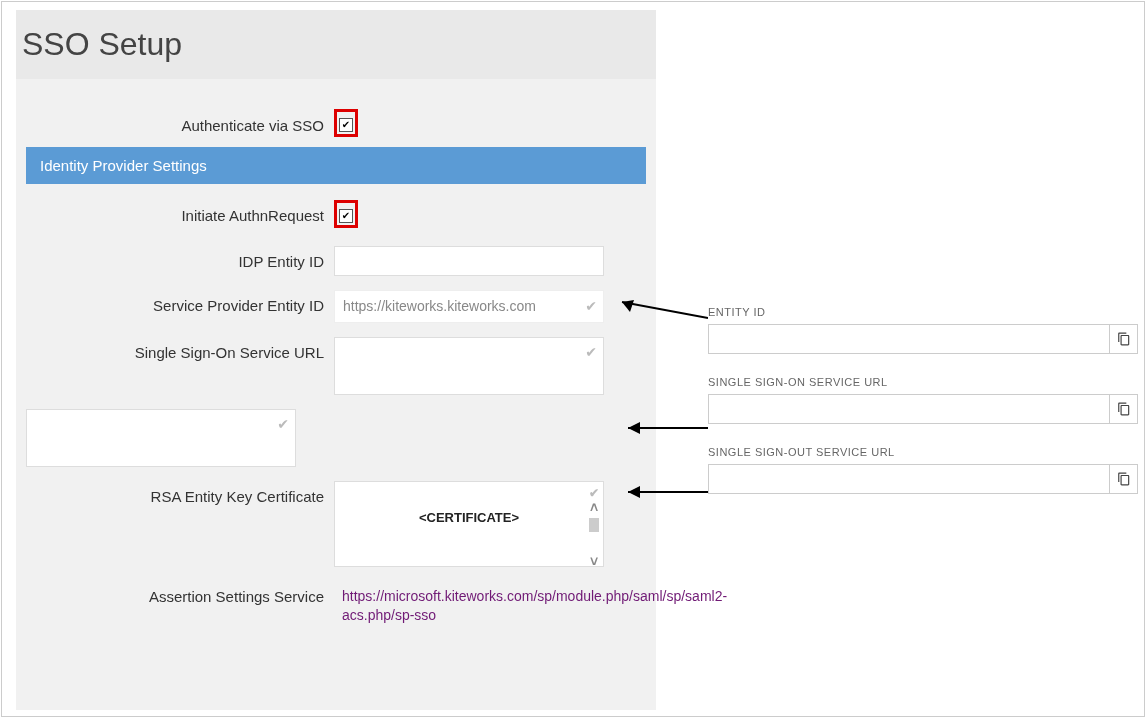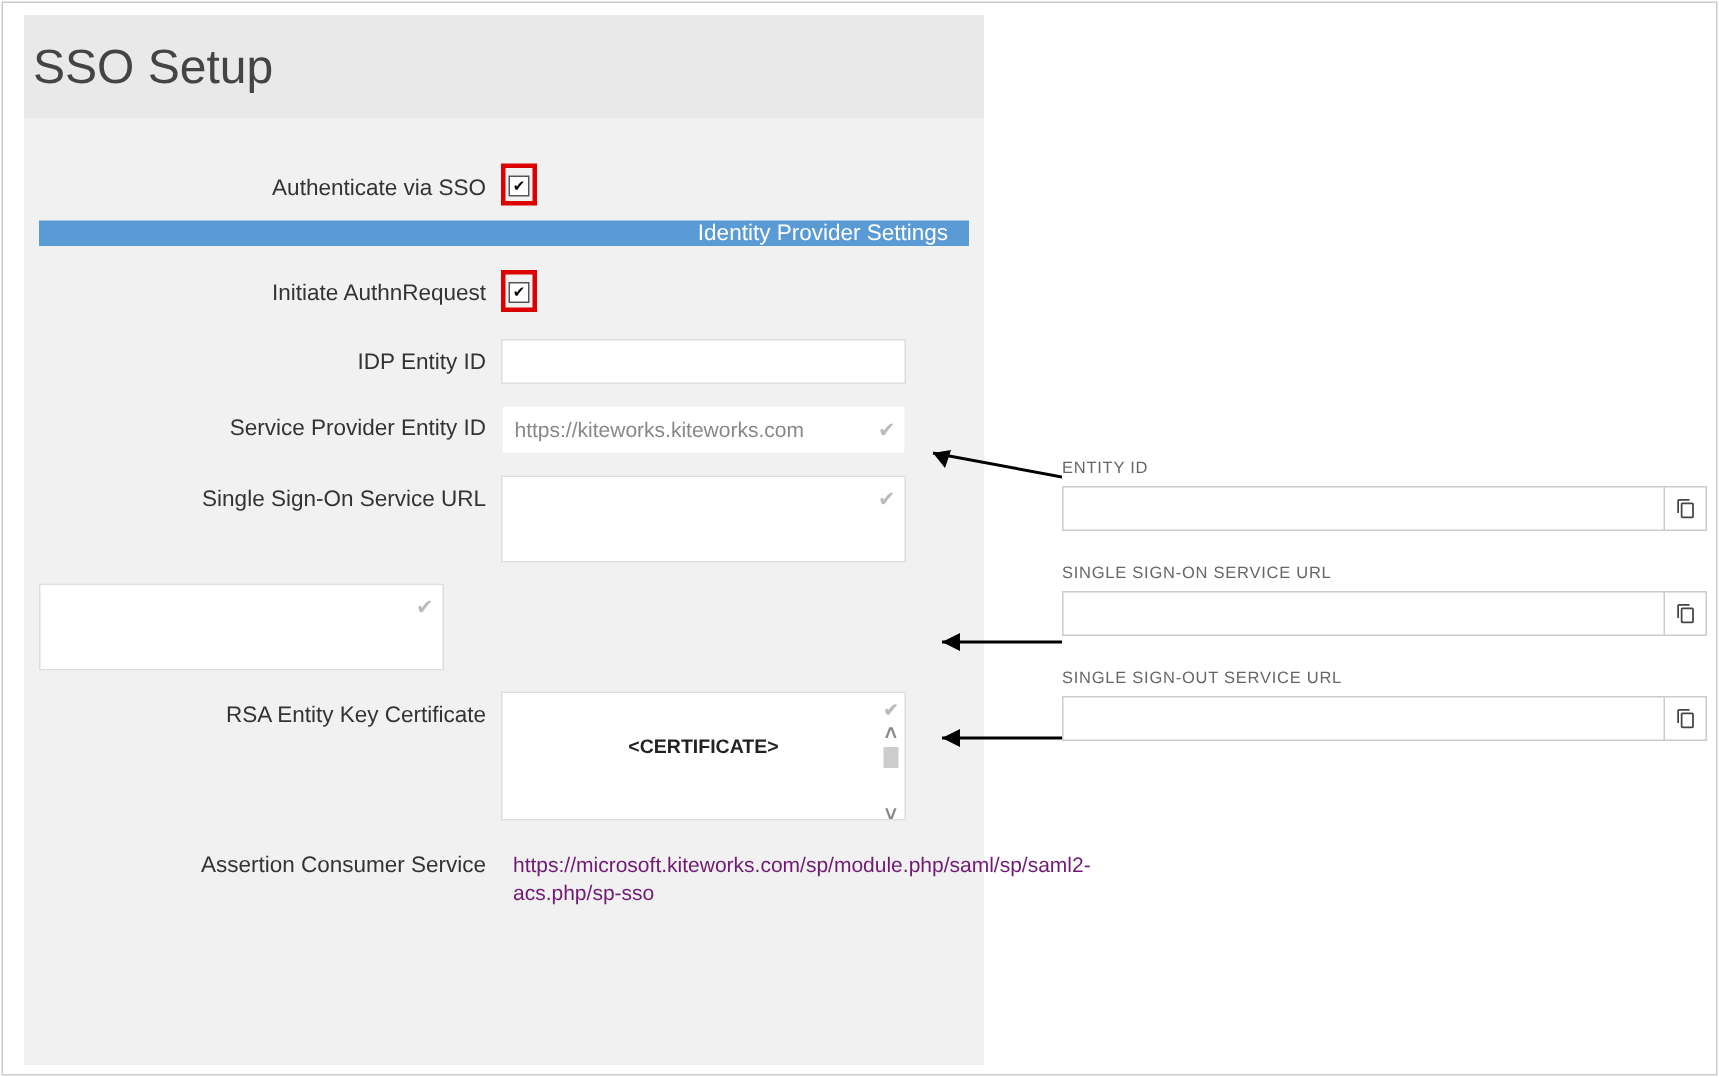--- a/index.html
+++ b/index.html
@@ -7,21 +7,21 @@
   .outer { border: 1px solid #ccc; width: 1144px; height: 716px; margin: 1px; position: relative; text-decoration: underline; }
   .left-panel { position: absolute; left: 14px; top: 8px; width: 640px; background: #f1f1f1; height: 700px; }
   .page-title { font-size: 32px; font-weight: 400; color: #444; padding: 16px 6px 16px 6px; background: #e9e9e9; }
   .content { padding: 30px 10px 0 10px; }
   .row { display: flex; align-items: flex-start; margin-bottom: 14px; }
   .label { width: 308px; text-align: right; padding-right: 10px; font-size: 15px; color: #333; padding-top: 6px; line-height: 1.3; }
   .field { width: 280px; position: relative; }
   .red-box { border: 3px solid #d00; }
   .chk-wrap { display: inline-block; padding: 2px; }
   .chk { width: 14px; height: 14px; border: 1px solid #555; display: inline-flex; align-items: center; justify-content: center; font-size: 10px; background: #fff; cursor: pointer; }
-  .section-bar { background: #5b9bd5; color: #fff; padding: 0 14px; font-size: 15px; margin: 6px 0 16px 0; text-align: right; }
+  .section-bar { background: #5b9bd5; color: #fff; padding: 10px 14px; font-size: 15px; margin: 6px 0 16px 0; }
   .tf { width: 270px; height: 30px; border: 1px solid #ddd; background: #fff; padding: 4px 8px; font-size: 14px; }
   .tf-tall { height: 58px; }
   .tf-cert { height: 86px; text-align: center; padding-top: 28px; font-weight: 600; font-size: 13px; color: #222; position: relative; }
   .readonly-val { color: #888; font-size: 14px; padding: 6px 8px; background: #fff; border: 1px solid #eee; width: 270px; position: relative; line-height: 1.35; }
   .check-icon { position: absolute; right: 6px; top: 6px; color: #bbb; font-size: 14px; }
   .scroll-icons { position: absolute; right: 4px; top: 4px; display: flex; flex-direction: column; align-items: center; color: #888; }
   .scroll-icons .chk-mini { font-size: 12px; color: #bbb; }
   .scroll-icons .caret { font-size: 14px; font-weight: bold; cursor: pointer; }
   .scroll-icons .thumb { width: 10px; height: 14px; background: #ccc; margin: 2px 0; }
 
@@ -112,21 +112,21 @@
               <span class="chk-mini">✔</span>
               <span class="caret">˄</span>
               <span class="thumb"></span>
               <span class="caret" style="margin-top:20px;">˅</span>
             </div>
           </div>
         </div>
       </div>
 
       <div class="row">
-        <div class="label">Assertion Consumer Service</div>
+        <div class="label">Assertion Settings Service</div>
         <div class="field">
           <div class="readonly-val" style="border:none;background:transparent;color:#701a75;">https://microsoft.kiteworks.com/sp/module.php/saml/sp/saml2-acs.php/sp-sso</div>
         </div>
       </div>
     </div>
   </div>
 
   <div class="right-panel">
     <div class="r-group">
       <div class="r-label">ENTITY ID</div>

